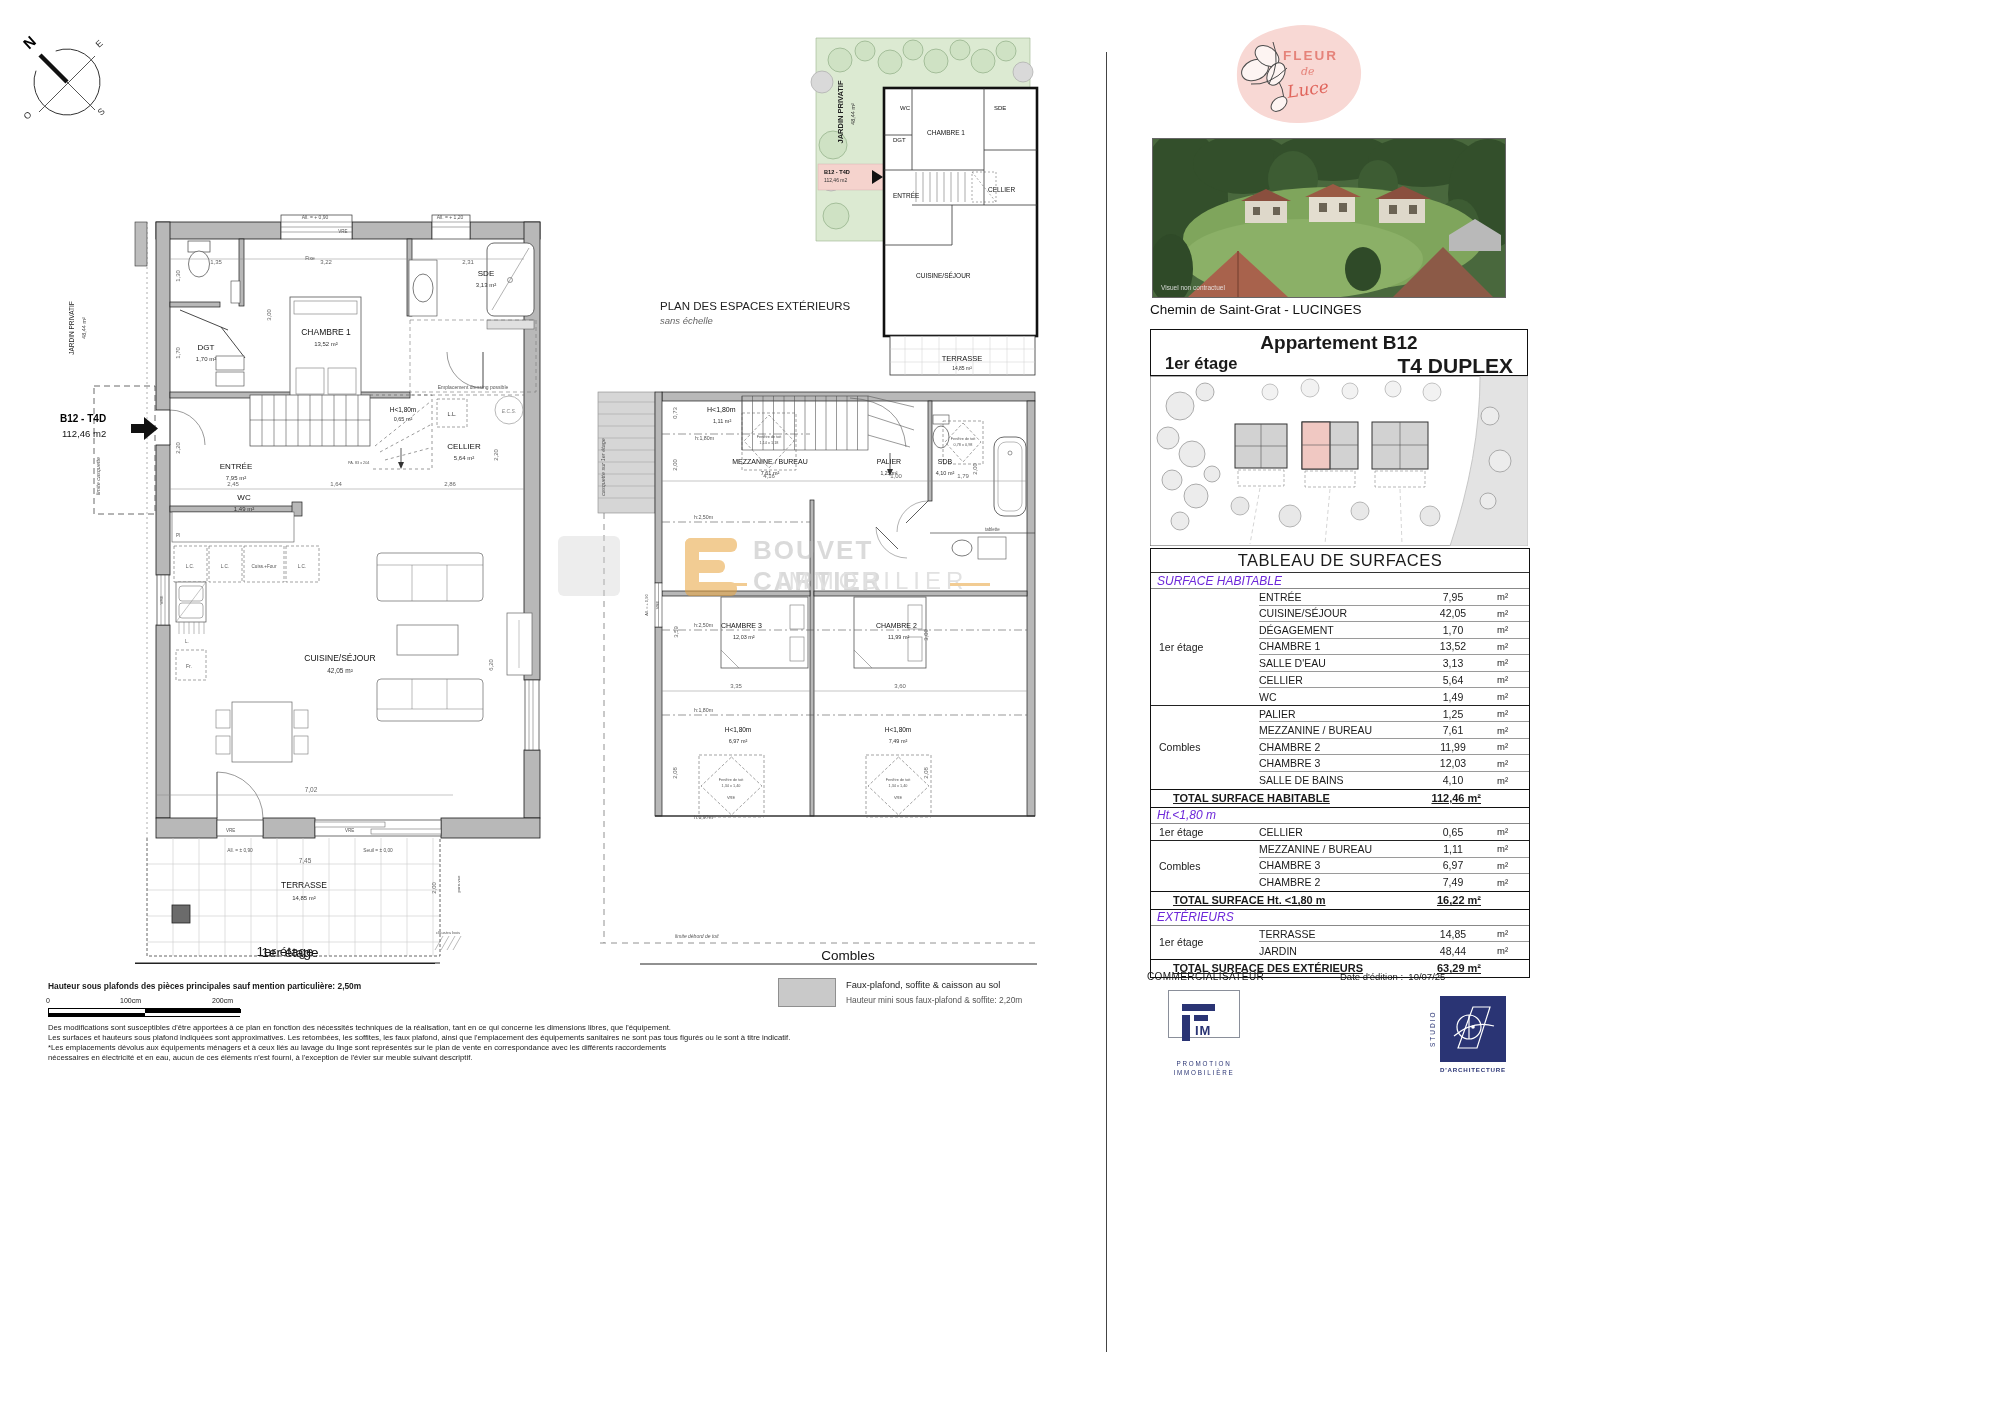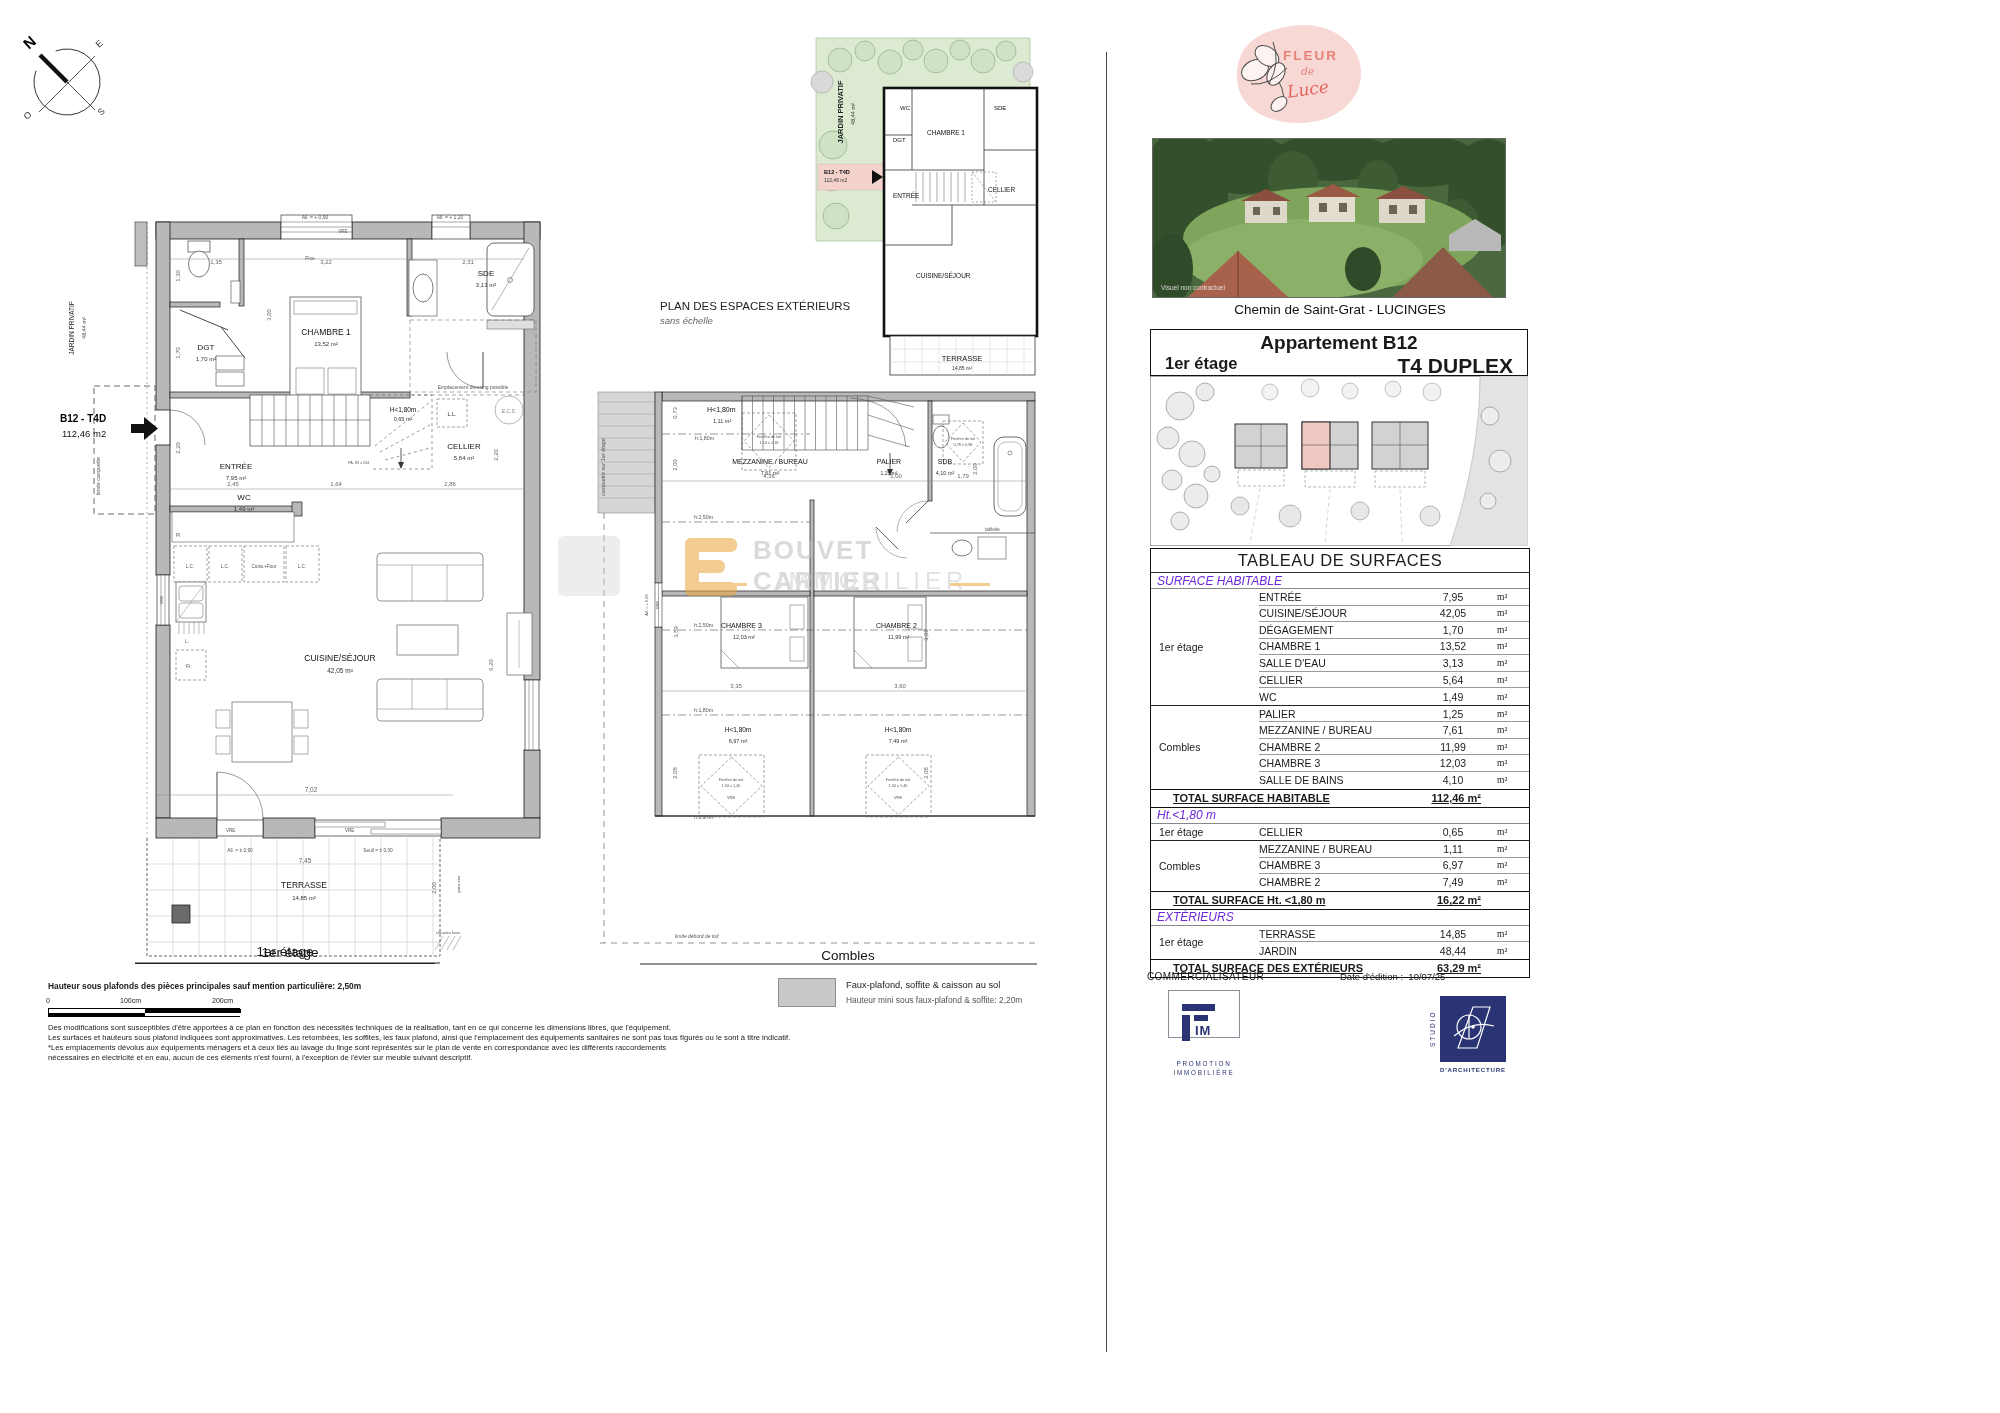--- a/index.html
+++ b/index.html
@@ -2,37 +2,37 @@
 <html><head>
 <meta charset="utf-8">
 <style>
   html,body{margin:0;padding:0;background:#fff;}
   #page{position:relative;width:2000px;height:1413px;background:#fff;overflow:hidden;
         font-family:"Liberation Sans",sans-serif;color:#1a1a1a;}
   .abs{position:absolute;}
   svg text{font-family:"Liberation Sans",sans-serif;}
   
   #divider{left:1106px;top:52px;width:1px;height:1300px;background:#444;}
-  #address{left:1150px;top:302px;width:380px;text-align:center;font-size:13.5px;color:#111;}
+  #address{left:1150px;top:302px;width:380px;font-size:13.5px;color:#111;}
   #hdr-box{left:1150px;top:329px;width:378px;height:47px;border:1.4px solid #111;box-sizing:border-box;}
   #hdr-title{position:absolute;left:0;top:2px;width:100%;text-align:center;font-size:19px;font-weight:bold;}
   #hdr-floor{position:absolute;left:14px;top:24px;font-size:16.5px;font-weight:bold;}
   #hdr-type{position:absolute;right:14px;top:24px;font-size:21px;font-weight:bold;}
   
   #surf{left:1150px;top:548px;width:380px;border:1.6px solid #111;box-sizing:border-box;background:#fff;}
   .st-title{height:21px;text-align:center;font-size:16.5px;letter-spacing:.5px;padding-top:2px;border-bottom:1px solid #333;}
   .st-sec{height:15px;font-size:12px;font-style:italic;color:#6d28d9;padding-left:6px;border-bottom:.8px solid #888;display:flex;align-items:center;}
   .st-group{display:grid;grid-template-columns:108px 1fr;}
   .st-group.gsep{border-top:1.2px solid #222;}
   .st-floor{padding-left:8px;display:flex;align-items:center;font-size:10.5px;}
   .st-row{display:grid;grid-template-columns:1fr 76px 38px;align-items:center;height:16.55px;border-bottom:.8px solid #9a9a9a;box-sizing:border-box;}
   .st-rows .st-row:last-child{border-bottom:none;}
   .rn{font-size:10.5px;white-space:nowrap;}
   .rv{text-align:center;font-size:10.5px;}
-  .ru{font-size:9.5px;padding-left:6px;font-family:Liberation Serif, serif;}
+  .ru{font-size:9.5px;padding-left:6px;}
   .st-total{border-top:1.3px solid #111;border-bottom:1.3px solid #111;display:flex;justify-content:space-between;align-items:center;height:17px;font-weight:bold;font-size:11px;padding:0 48px 0 22px;}
   .st-total span{text-decoration:underline;}
   
   #commercial{left:1147px;top:971px;font-size:10px;letter-spacing:.4px;}
   #dateline{left:1340px;top:971px;width:176px;font-size:9.5px;text-align:left;}
   #fim-box{left:1168px;top:990px;width:72px;height:48px;border:1px solid #8a8f9a;box-sizing:border-box;}
   .fim-bar1{position:absolute;left:13px;top:13px;width:33px;height:7px;background:#2a3474;}
   .fim-bar2{position:absolute;left:13px;top:24px;width:8px;height:26px;background:#2a3474;}
   .fim-bar3{position:absolute;left:25px;top:24px;width:14px;height:6px;background:#2a3474;}
   .fim-im{position:absolute;left:26px;top:32px;font-size:13px;font-weight:bold;color:#2a3474;letter-spacing:1px;}

